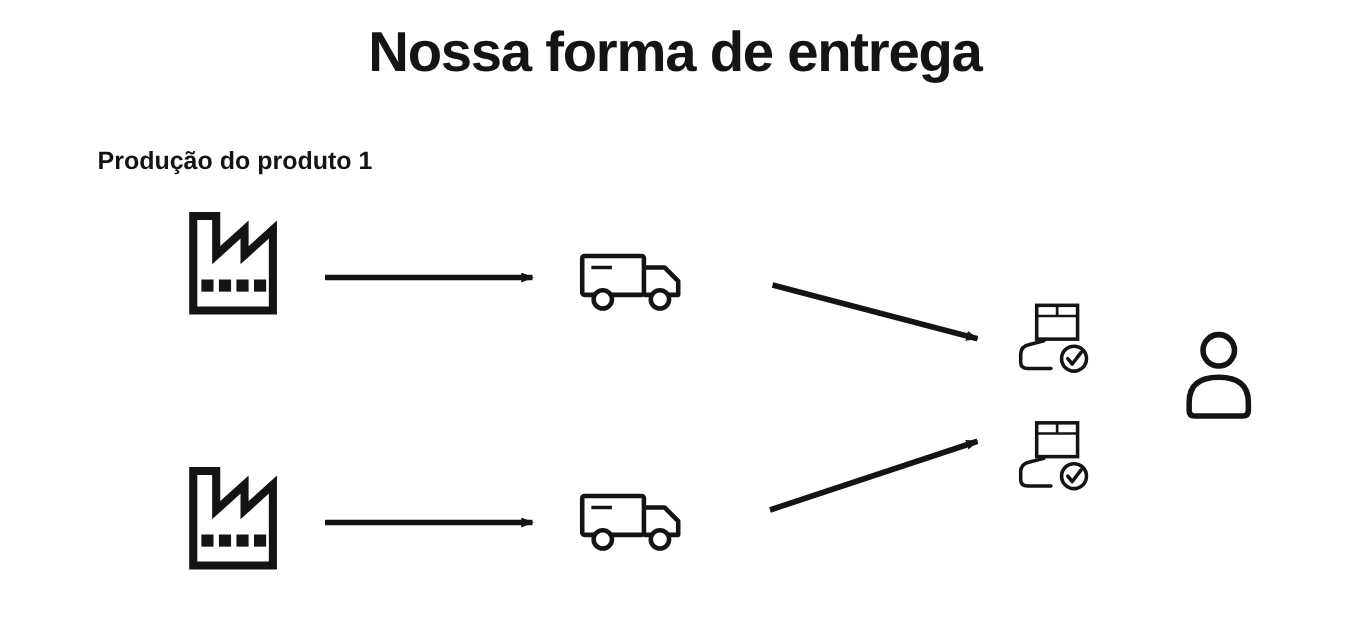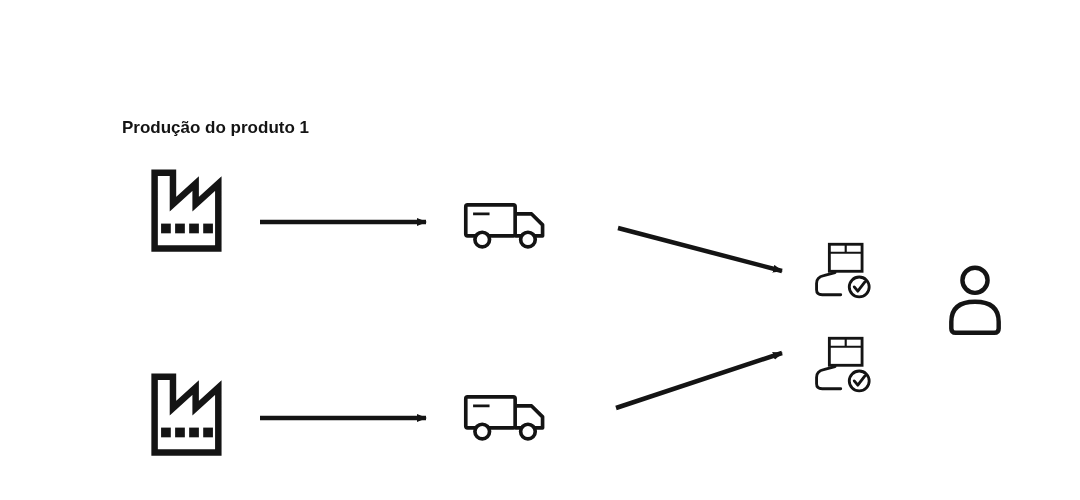--- a/index.html
+++ b/index.html
@@ -21,24 +21,23 @@
     left: 0;
     width: 100%;
     text-align: center;
     font-size: 45px;
     font-weight: 800;
     letter-spacing: -1px;
     color: #141414;
   }
   .row-label {
     position: absolute;
-    font-size: 17px;
+    font-size: 20px;
     font-weight: 700;
     color: #141414;
-    margin-left: 44px;
   }
   .label-1 { left: 78px; top: 118px; }
   .label-2 { left: 78px; top: 316px; }
 
   .icon { position: absolute; display: block; }
   .factory-1 { left: 128px; top: 148px; width: 118px; height: 108px; }
   .factory-2 { left: 128px; top: 352px; width: 118px; height: 108px; }
   .truck-1   { left: 460px; top: 192px; width: 92px;  height: 64px;  }
   .truck-2   { left: 460px; top: 384px; width: 92px;  height: 64px;  }
   .package-1 { left: 808px; top: 240px; width: 74px;  height: 64px;  }
@@ -81,20 +80,21 @@
     </symbol>
     <symbol id="sym-person" viewBox="0 0 100 110">
       <circle cx="50" cy="27" r="17" fill="none" stroke="#141414" stroke-width="6"></circle>
       <path d="M24 98 Q18 98 18 92 V83 Q18 56 50 56 Q82 56 82 83 V92 Q82 98 76 98 Z" fill="none" stroke="#141414" stroke-width="6" stroke-linejoin="round"></path>
     </symbol>
   </defs>
 </svg>
 
 <div class="canvas">
 
+  <div class="title">Nossa forma de entrega</div>
 
   <div class="row-label label-1">Produção do produto 1</div>
 
   <svg class="icon factory-1" viewBox="0 0 100 100">
       <use href="#sym-factory"></use>
     </svg>
   <svg class="icon factory-2" viewBox="0 0 100 100">
       <use href="#sym-factory"></use>
     </svg>
 

